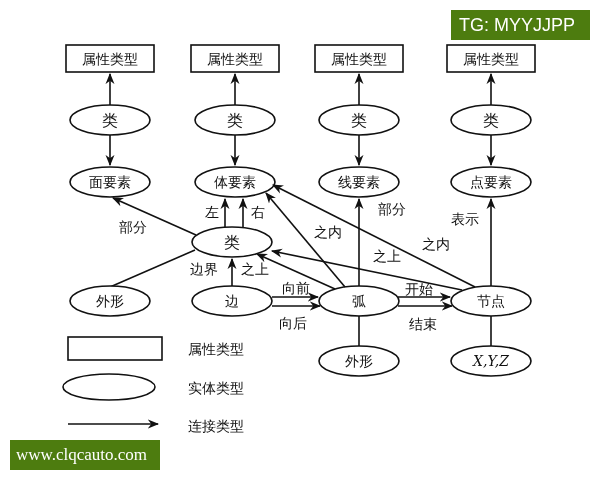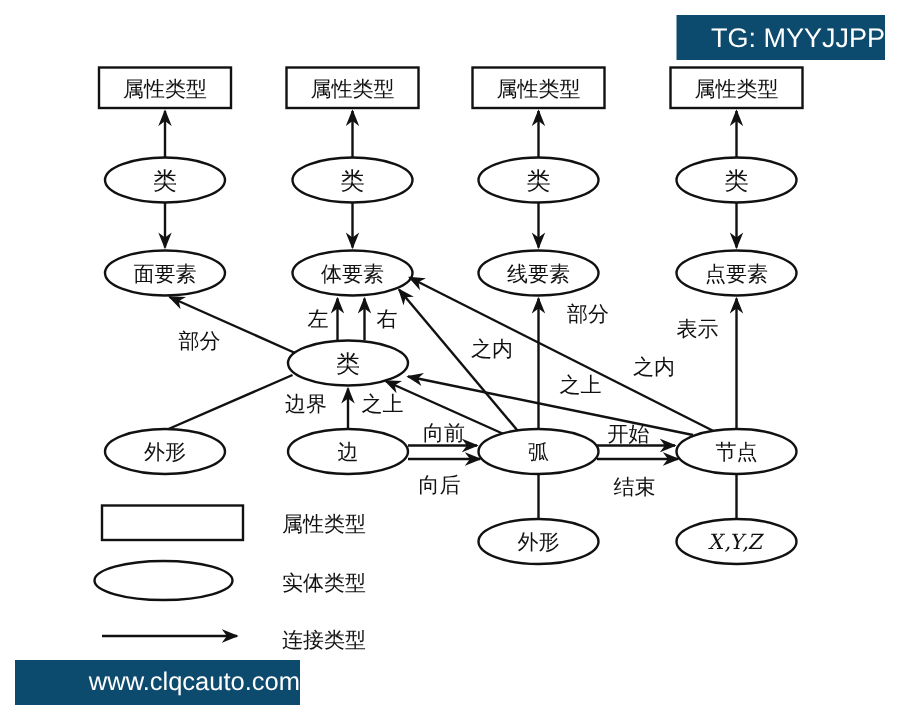--- a/index.html
+++ b/index.html
@@ -1,22 +1,22 @@
 <!DOCTYPE html>
 <html><head>
 <meta charset="utf-8">
 <style>
   html, body { margin:0; padding:0; }
   body { width:600px; height:480px; background:#ffffff; position:relative; overflow:hidden;
          font-family:"DejaVu Serif","Liberation Serif",serif; }
   #diagram { position:absolute; left:0; top:0; }
-  .wm { position:absolute; background:#0c4a6e; color:#ffffff;
-        font-family:"Liberation Sans","DejaVu Sans",sans-serif;text-align:right; }
+  .wm { position:absolute; background:#4d7c0f; color:#ffffff;
+        font-family:"Liberation Sans","DejaVu Sans",sans-serif; }
   .wm-top { left:451px; top:10px; width:139px; height:30px; font-size:18px; line-height:30px; padding-left:8px; box-sizing:border-box; }
-  .wm-bot { left:10px; top:440px; width:190px; height:30px; font-size:17px; line-height:30px; padding-left:6px; box-sizing:border-box; }
+  .wm-bot { left:10px; top:440px; width:150px; height:30px; font-size:17px; line-height:30px; padding-left:6px; box-sizing:border-box;font-family:Liberation Serif, serif; }
   svg text { font-family:"DejaVu Serif","Liberation Serif",serif; fill:#111; }
 </style>
 </head>
 <body>
 
 <svg id="diagram" width="600" height="480" viewBox="0 0 600 480" xmlns="http://www.w3.org/2000/svg">
   <defs>
     <marker id="ah" viewBox="0 0 10 10" refX="9" refY="5" markerWidth="7" markerHeight="7" orient="auto-start-reverse">
       <path d="M0,1 L10,5 L0,9 L3,5 z" fill="#111"></path>
     </marker>

